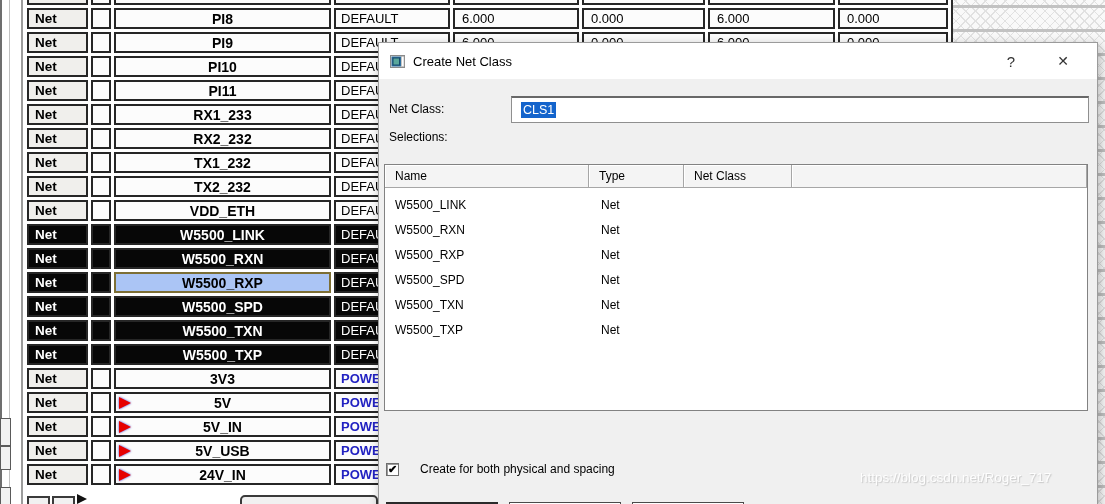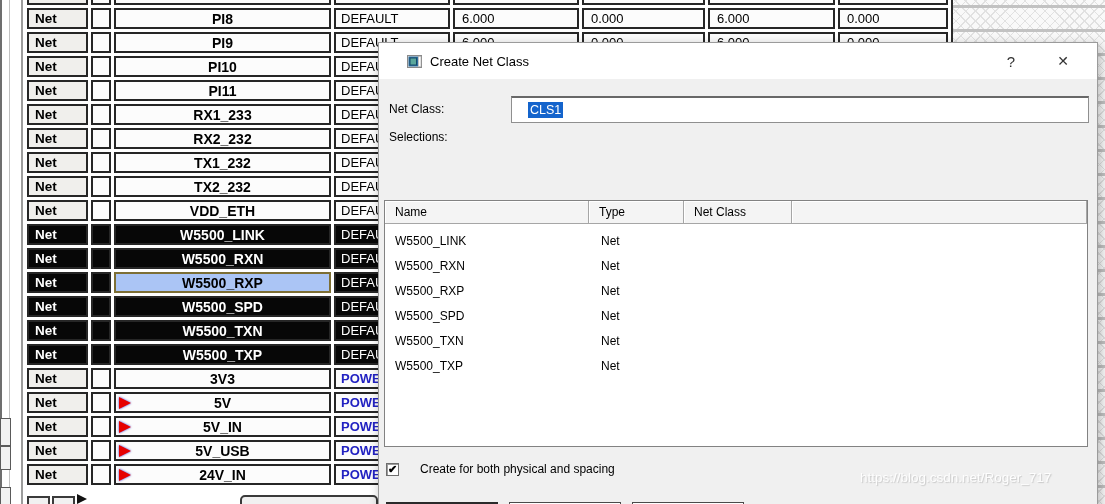--- a/index.html
+++ b/index.html
@@ -41,32 +41,32 @@
 
   
   .sb-box{position:absolute;box-sizing:border-box;background:#f1f1f1;border:2px solid #3a3a3a;}
   #sb-tri{position:absolute;left:77px;top:494px;width:0;height:0;
     border-left:10px solid #111;border-top:5px solid transparent;border-bottom:5px solid transparent;}
 
   
   #dialog{position:absolute;left:378px;top:42px;width:720px;height:470px;z-index:10;
     background:#f0f0f0;border:1px solid #9b9b9b;box-sizing:border-box;
     box-shadow:2px 3px 10px rgba(0,0,0,0.28);font-size:12px;color:#000;}
-  #titlebar{height:36px;background:#fff;display:flex;align-items:center;padding-left:28px;}
+  #titlebar{height:36px;background:#fff;display:flex;align-items:center;padding-left:11px;}
   #dlg-title{font-size:13px;margin-left:8px;flex:0 0 auto;}
   #titlebar .spacer{flex:1;}
   .cap-btn{width:48px;text-align:center;font-size:15px;color:#333;cursor:default;}
   #close-btn{width:56px;margin-right:6px;font-size:14px;}
   #dlg-body{position:relative;height:433px;}
   .dlg-label{position:absolute;left:10px;font-size:12px;color:#000;}
   #netclass-field{position:absolute;left:132px;top:17px;width:578px;height:27px;box-sizing:border-box;
-    background:#fff;border:1px solid #8f8f8f;border-top:2px solid #686868;display:flex;align-items:center;padding-left:16px;}
+    background:#fff;border:1px solid #8f8f8f;border-top:2px solid #686868;display:flex;align-items:center;padding-left:9px;}
   #netclass-value{background:#1464cc;color:#fff;font-size:12.5px;padding:1px 2px;}
   #listbox{position:absolute;left:5px;top:85px;width:704px;height:247px;box-sizing:border-box;
-    background:#fff;border:1px solid #828282;overflow:hidden;margin-top:36px;}
+    background:#fff;border:1px solid #828282;overflow:hidden;}
   #list-header{display:grid;grid-template-columns:204px 95px 108px 1fr;height:23px;}
   .hdr-cell{box-sizing:border-box;background:#f4f4f4;border-right:1px solid #a6a6a6;border-bottom:1px solid #a6a6a6;
     display:flex;align-items:center;padding-left:10px;font-size:12px;
     box-shadow:inset 1px 1px 0 #fff;}
   #list-body{padding-top:4px;}
   .lrow{display:grid;grid-template-columns:204px 95px 108px 1fr;height:25px;align-items:center;font-size:12px;}
   .l-name{padding-left:10px;}
   .l-type{padding-left:12px;}
   .l-class{padding-left:10px;}
   #chk-row{position:absolute;left:7px;top:383px;display:flex;align-items:center;}

